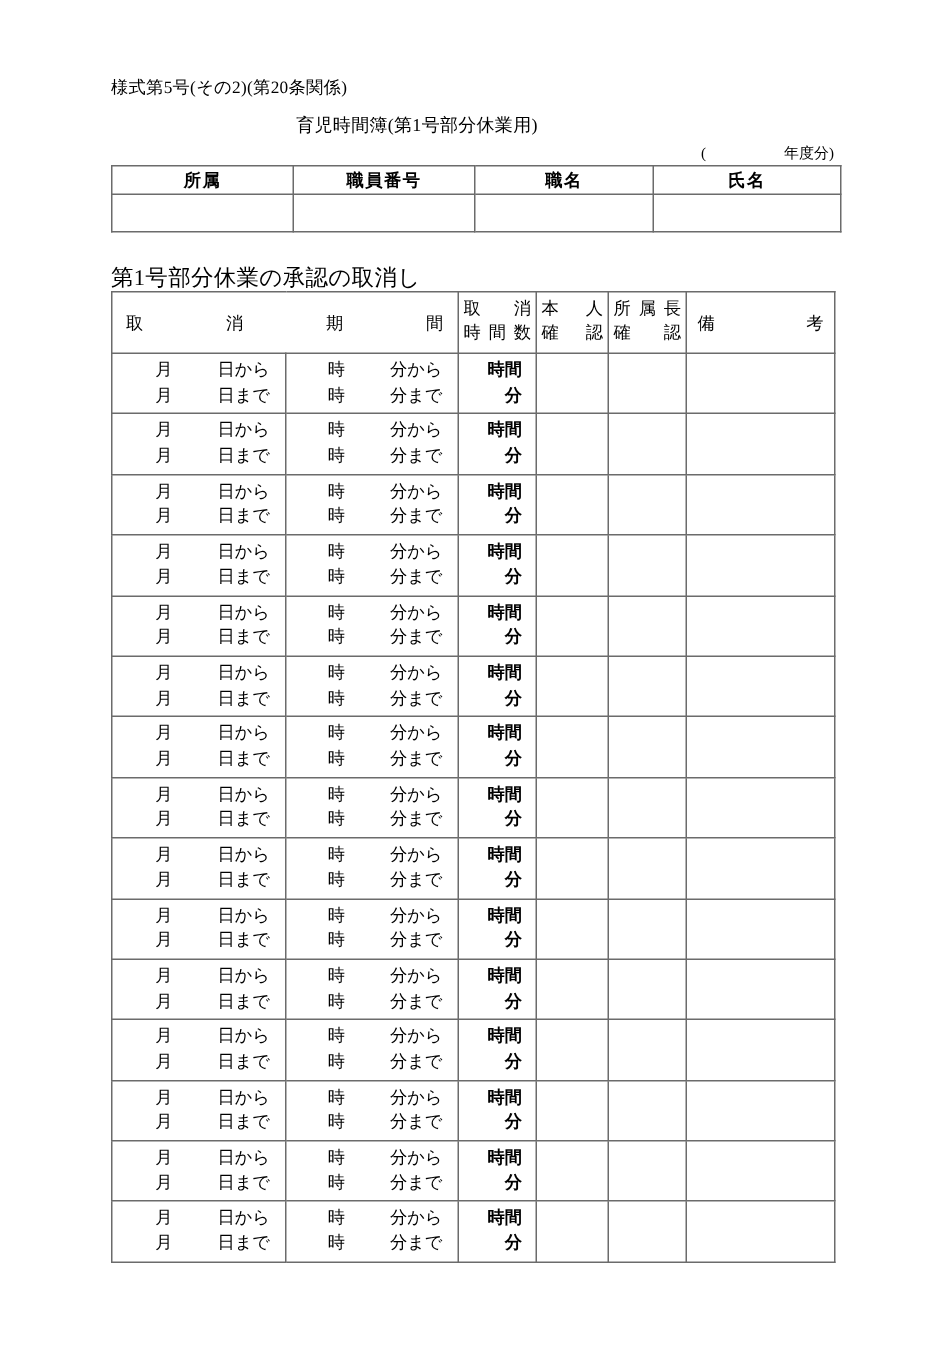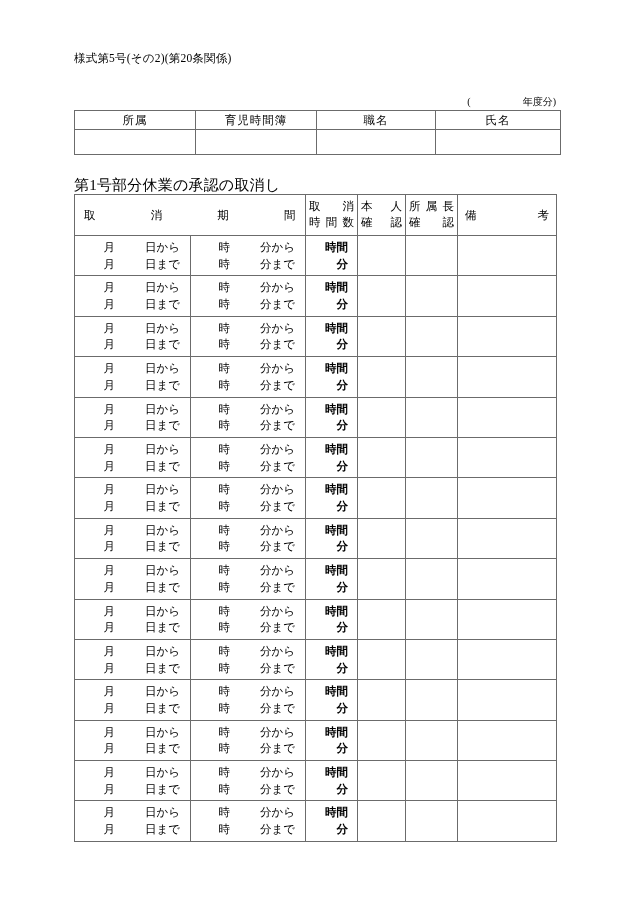--- a/index.html
+++ b/index.html
@@ -78,20 +78,21 @@
   .info-table {
     position: absolute;
     left: 74px;
     top: 110px;
     width: 482px;
   }
   .info-table td {
     height: 18px;
     text-align: center;
     letter-spacing: 1px;
+    font-weight: bold;
   }
   .info-table tr.blank td { height: 24px; }
   .col-shozoku  { width: 120px; }
   .col-shokuin  { width: 120px; }
   .col-shokumei { width: 118px; }
   .col-shimei   { width: 124px; }
 
   
   .main-table {
     position: absolute;
@@ -156,30 +157,31 @@
   .rowline .unit-a { margin-right: 30px; }
   .cellpair.hours .rowline { padding-right: 9px; font-weight: bold; }
 </style>
 </head>
 <body>
 
 <div class="page">
 
   <div class="form-no">様式第5号(その2)(第20条関係)</div>
 
+  <div class="doc-title">育児時間簿(第1号部分休業用)</div>
 
   <div class="fiscal-year">
     <span class="fy-open">(</span><span>年度分)</span>
   </div>
 
   <table class="info-table">
     <tbody>
       <tr>
         <td class="col-shozoku">所属</td>
-        <td class="col-shokuin">育児時間簿</td>
+        <td class="col-shokuin">職員番号</td>
         <td class="col-shokumei">職名</td>
         <td class="col-shimei">氏名</td>
       </tr>
       <tr class="blank">
         <td class="col-shozoku"></td>
         <td class="col-shokuin"></td>
         <td class="col-shokumei"></td>
         <td class="col-shimei"></td>
       </tr>
     </tbody>

